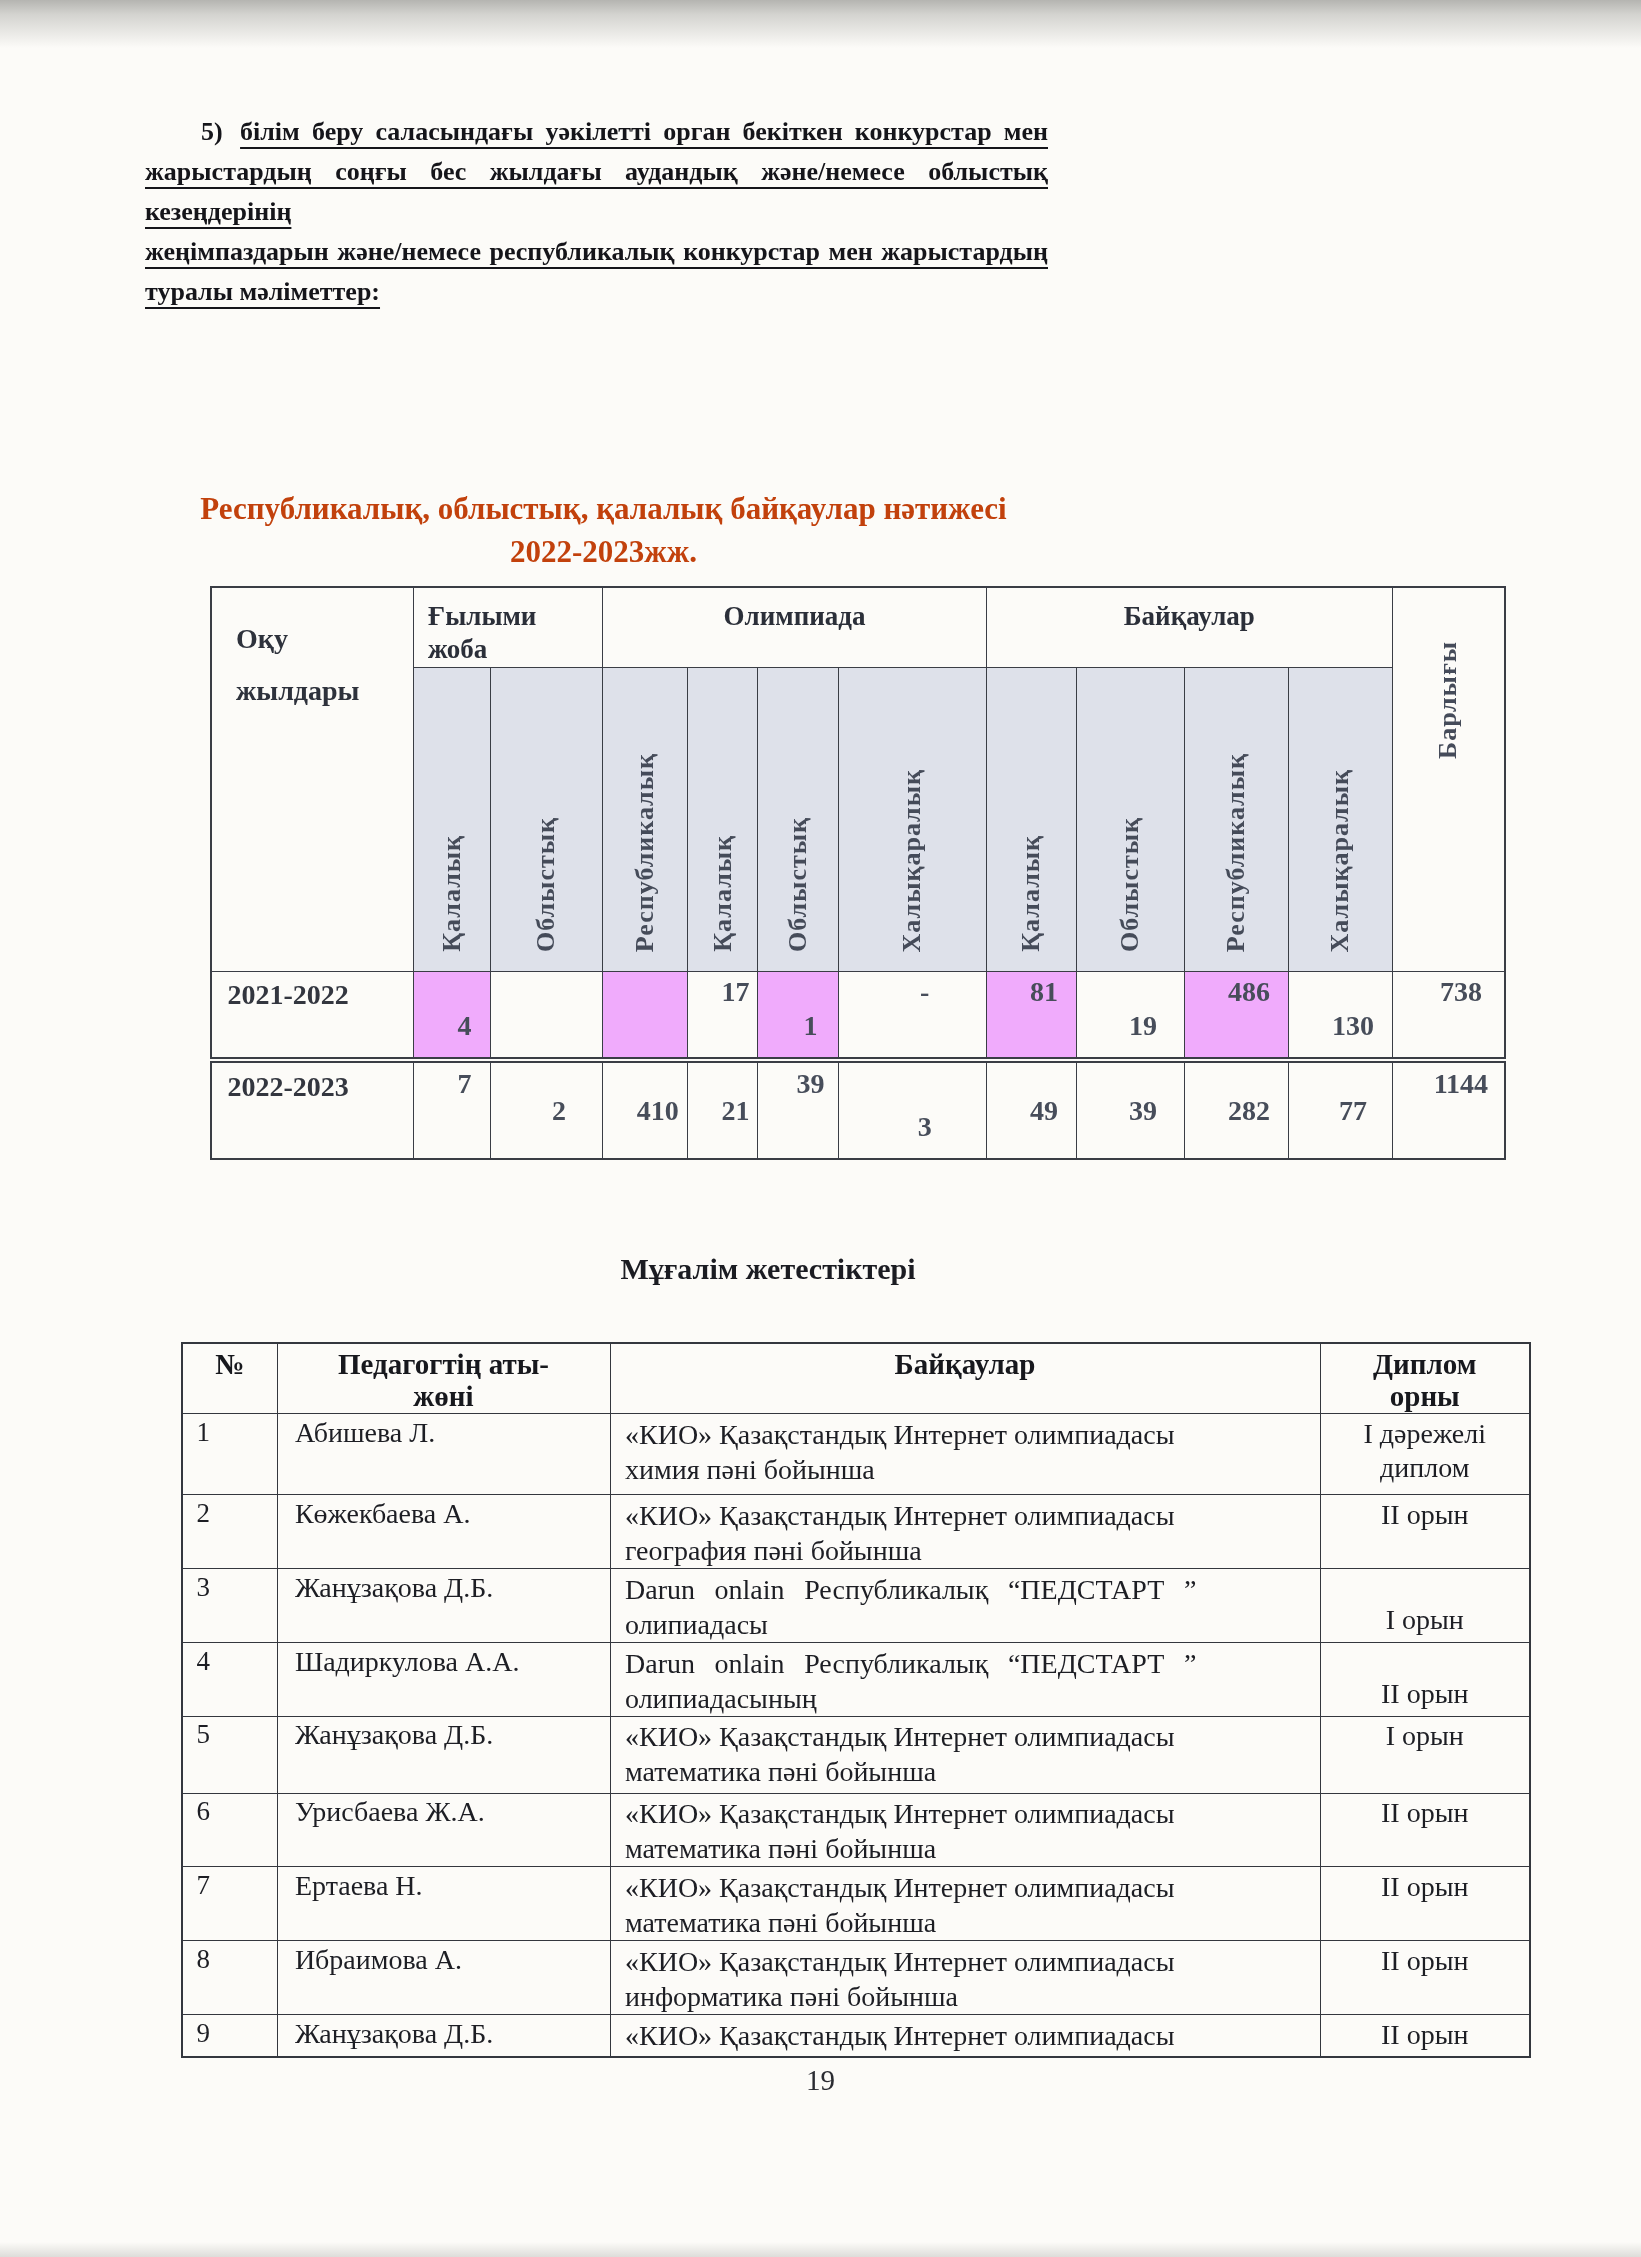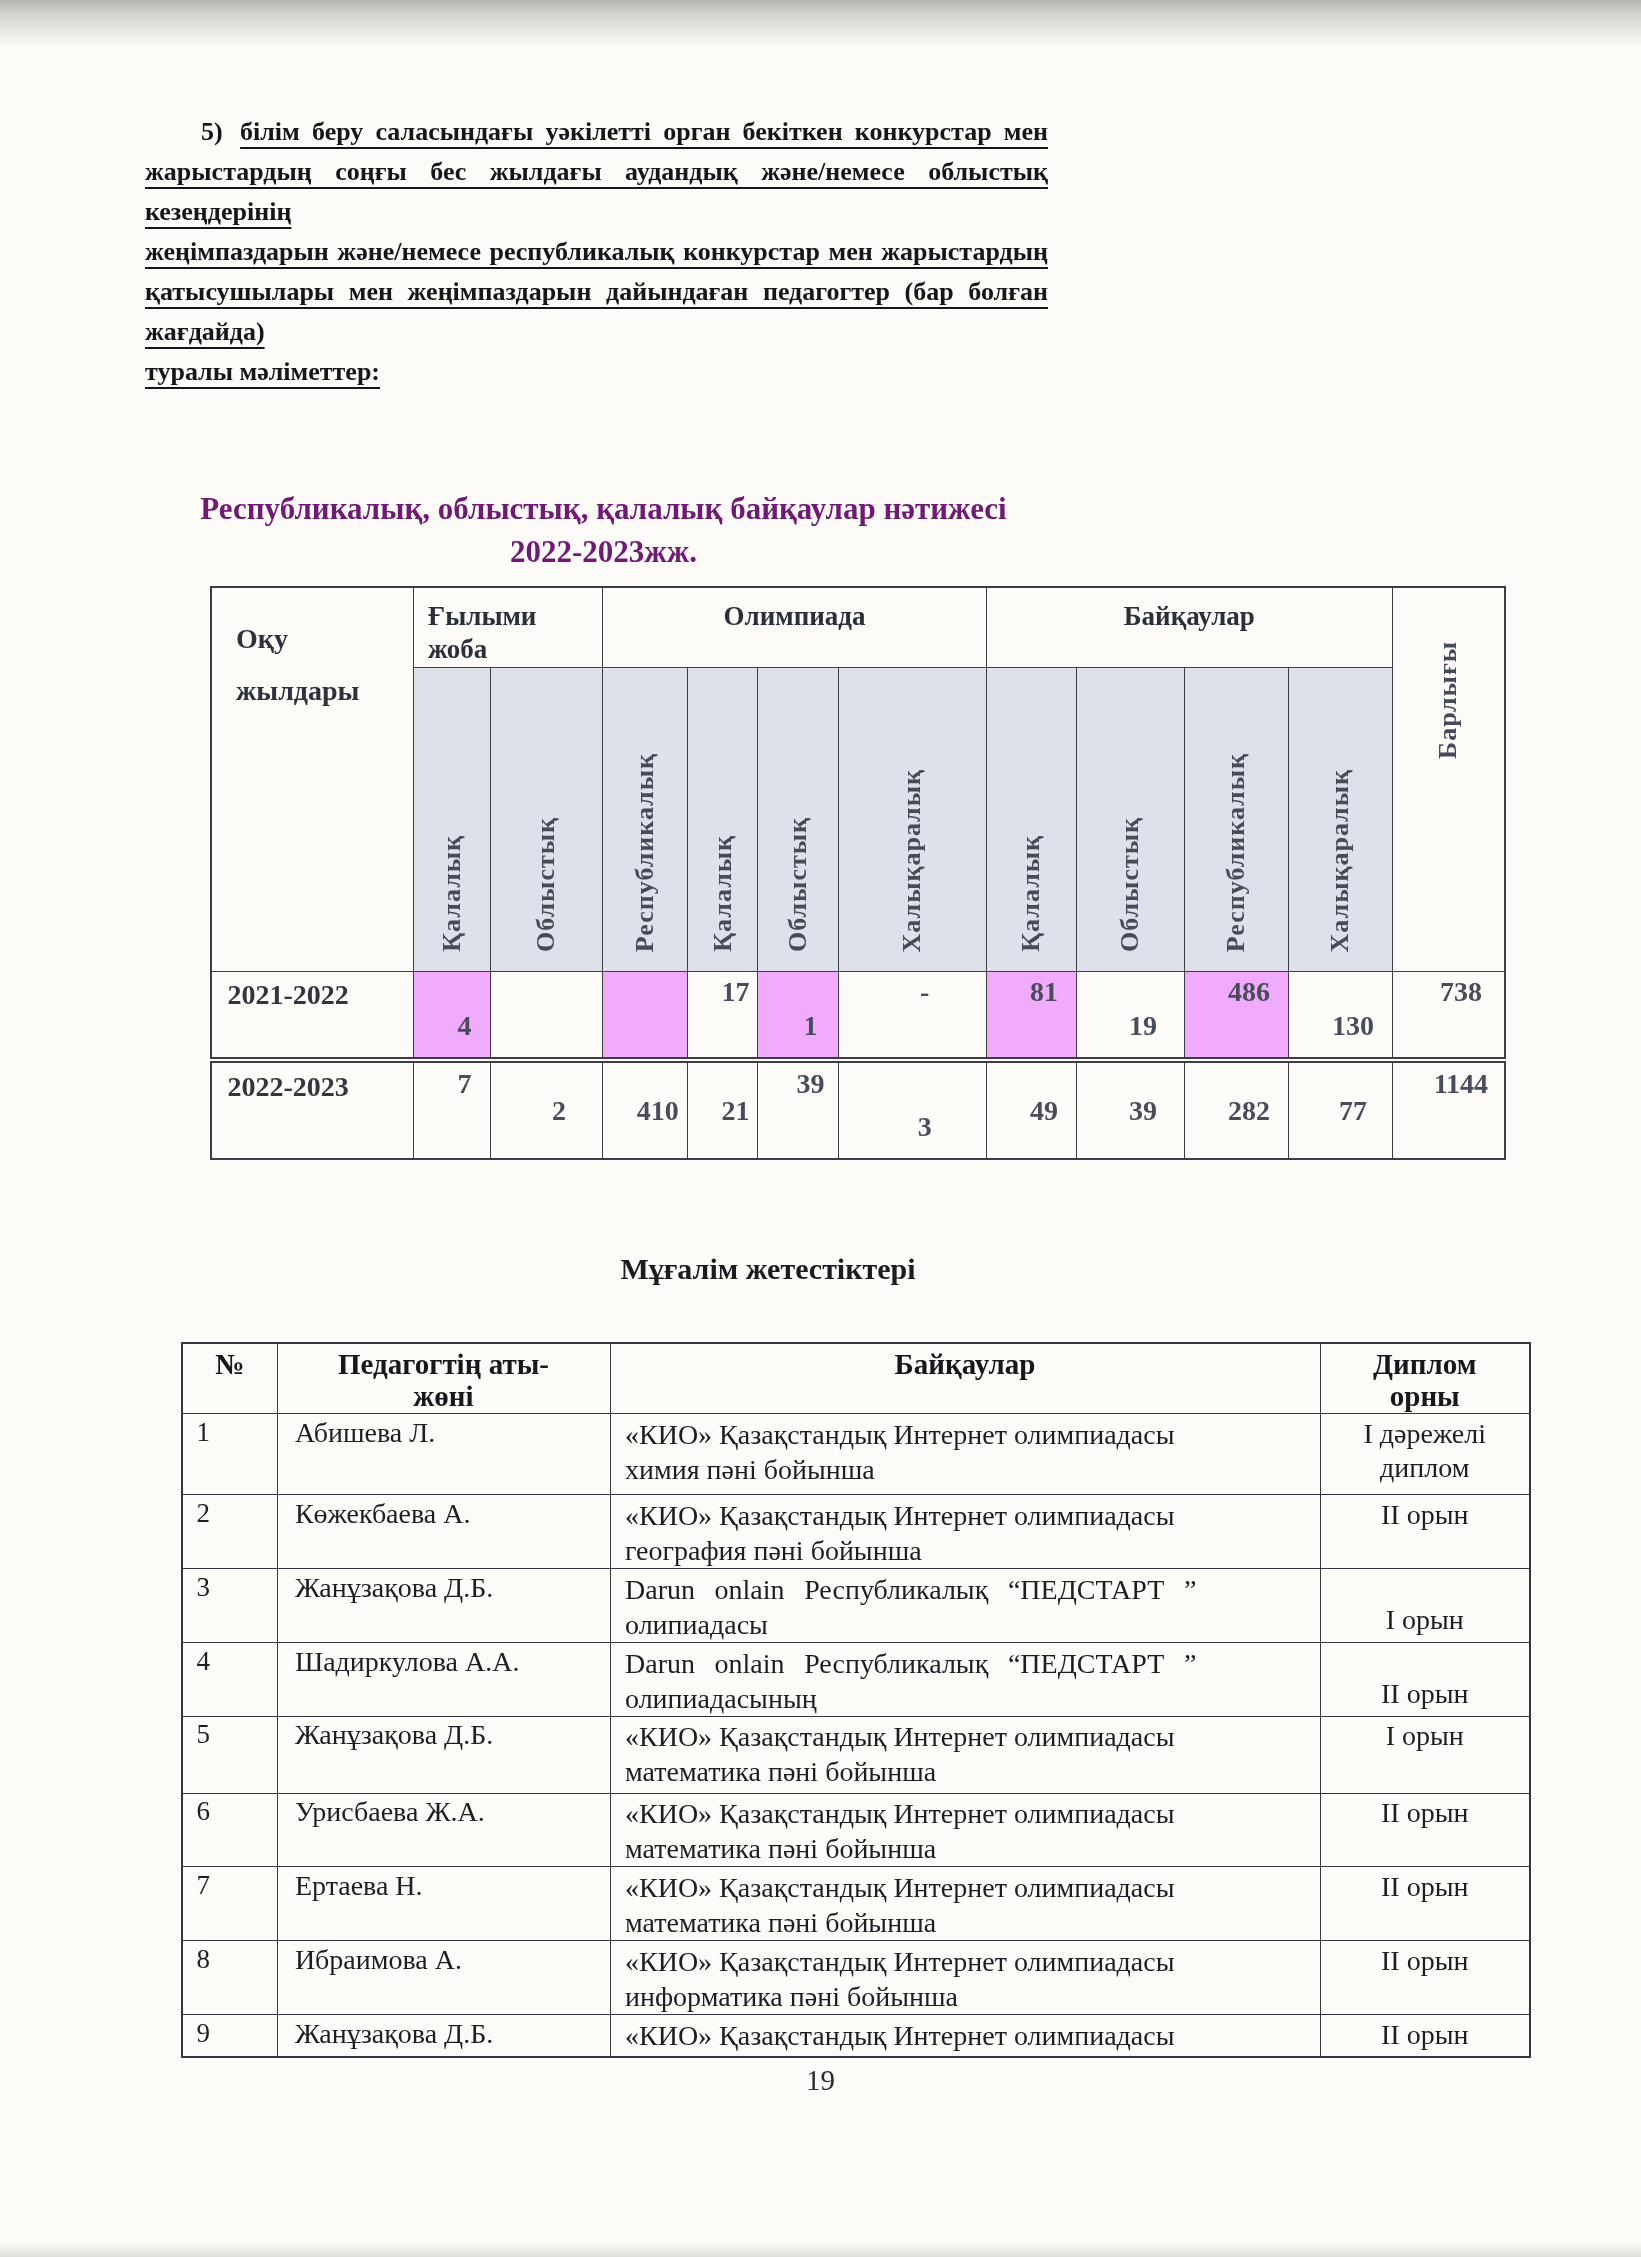--- a/index.html
+++ b/index.html
@@ -36,21 +36,21 @@
   .ul{
     text-decoration:underline;
     text-decoration-thickness:2.4px;
     text-underline-offset:6.8px;
   }
 
   
   .title1{
     position:absolute;left:145px;top:487px;width:917px;
     text-align:center;font-size:31px;font-weight:bold;line-height:43px;
-    color:#701a75;
+    color:#c2410c;
   }
 
   
   .t1{
     position:absolute;left:210px;top:586px;width:1296px;
     border-collapse:collapse;table-layout:fixed;
     font-weight:bold;
   }
   .t1 td{border:1.9px solid #3a3d45;overflow:hidden;}
   .t1{border:2.9px solid #3a3d45;}
@@ -131,21 +131,20 @@
 <body>
 
 <div class="page">
   <div class="scan-top"></div>
   <div class="scan-bottom"></div>
 
   <div class="paragraph">
     <div class="pline first"><span class="npre">5)</span><span class="ul">білім беру саласындағы уәкілетті орган бекіткен конкурстар мен</span></div>
     <div class="pline"><span class="ul">жарыстардың соңғы бес жылдағы аудандық және/немесе облыстық кезеңдерінің</span></div>
     <div class="pline"><span class="ul">жеңімпаздарын және/немесе республикалық конкурстар мен жарыстардың</span></div>
-    <div class="pline"><span class="ul">қатысушылары мен жеңімпаздарын дайындаған педагогтер (бар болған жағдайда)</span></div>
     <div class="pline last"><span class="ul">туралы мәліметтер:</span></div>
   </div>
 
   <div class="title1">
     <div>Республикалық, облыстық, қалалық байқаулар нәтижесі</div>
     <div>2022-2023жж.</div>
   </div>
 
   <table class="t1">
     <colgroup>

